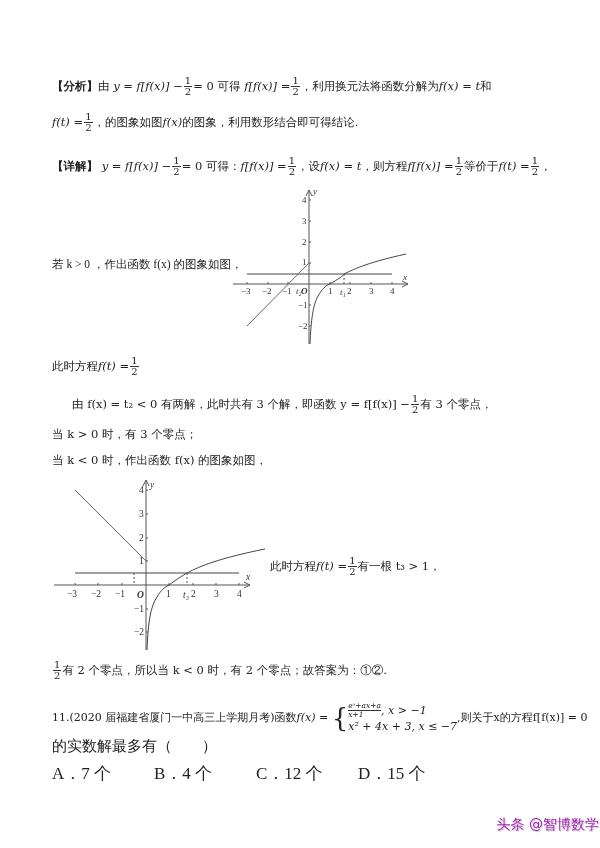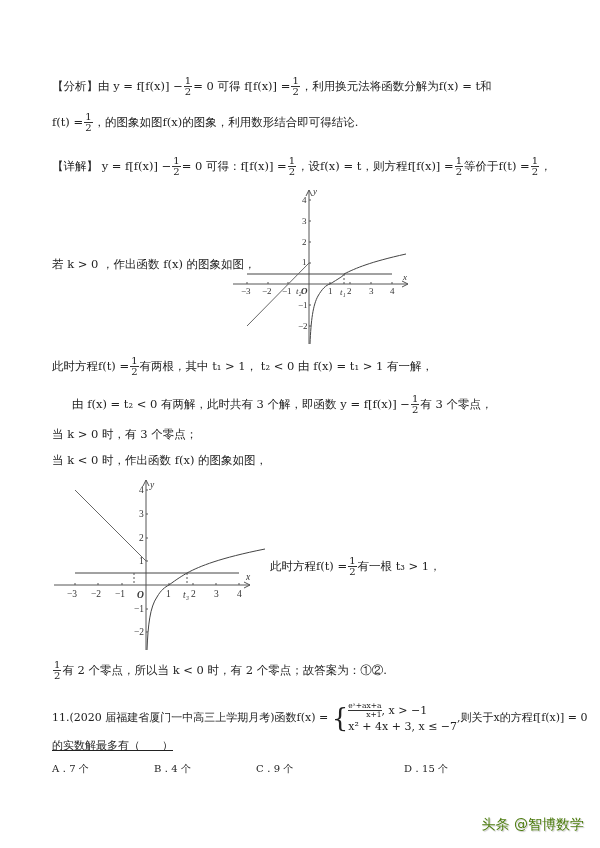--- a/index.html
+++ b/index.html
@@ -2,53 +2,53 @@
 <html><head>
 <meta charset="utf-8">
 <style>
   html, body { margin: 0; padding: 0; background: #ffffff; }
   body { width: 600px; height: 848px; position: relative; overflow: hidden;
          font-family: "DejaVu Serif", "Liberation Serif", serif; color: #222; }
   .line { position: absolute; left: 52px; font-size: 11.5px; white-space: nowrap; line-height: 16px; }
   .frac { display: inline-block; vertical-align: middle; text-align: center; font-size: 10px; line-height: 10px; margin: 0 1px; }
   .frac .num { display: block; border-bottom: 1px solid #333; padding: 0 1px; }
   .frac .den { display: block; padding: 0 1px; }
-  .it { }
-  .bold { font-weight: normal; }
+  .it { font-style: italic; }
+  .bold { font-weight: bold; }
   svg text { font-family: "Liberation Serif", serif; }
   .chart { position: absolute; }
-  .watermark { position: absolute; right: 16px; bottom: 14px; font-family: "DejaVu Sans", sans-serif;
-               font-size: 14px; color: #4d7c0f; text-shadow: 0 0 2px #fff, 1px 1px 1px #bbb; }
+  .watermark { position: absolute; right: 1px; bottom: 14px; font-family: "DejaVu Sans", sans-serif;
+               font-size: 14px; color: #a21caf; text-shadow: 0 0 2px #fff, 1px 1px 1px #bbb; }
   .piece { display: inline-block; vertical-align: middle; }
   .brace { font-size: 26px; vertical-align: middle; font-weight: 200; line-height: 26px; }
   .cases { display: inline-block; vertical-align: middle; font-size: 11px; line-height: 15px; }
-  .small-frac { display:inline-block; vertical-align: middle; text-align:right; font-size: 7.5px; line-height: 8px; }
+  .small-frac { display:inline-block; vertical-align: middle; text-align:left; font-size: 7.5px; line-height: 8px; }
   .small-frac .num { display:block; border-bottom: 1px solid #333; }
-  .opt { position: absolute; font-size: 10px; }
+  .opt { position: absolute; font-size: 17px; font-family: Liberation Serif, serif; }
 </style>
 </head>
 <body>
 
 <div class="line" style="top:76px;">
   <span class="bold">【分析】</span><span>由</span>
   <span class="it">y = f[f(x)] −</span><span class="frac"><span class="num">1</span><span class="den">2</span></span><span>= 0</span>
   <span>可得</span>
   <span class="it">f[f(x)] =</span><span class="frac"><span class="num">1</span><span class="den">2</span></span><span>，利用换元法将函数分解为</span><span class="it">f(x) = t</span><span>和</span>
 </div>
 <div class="line" style="top:112px;">
   <span class="it">f(t) =</span><span class="frac"><span class="num">1</span><span class="den">2</span></span><span>，的图象如图</span><span class="it">f(x)</span><span>的图象，利用数形结合即可得结论.</span>
 </div>
 
 <div class="line" style="top:156px;">
   <span class="bold">【详解】</span>
   <span class="it">y = f[f(x)] −</span><span class="frac"><span class="num">1</span><span class="den">2</span></span><span>= 0</span>
   <span>可得：</span><span class="it">f[f(x)] =</span><span class="frac"><span class="num">1</span><span class="den">2</span></span><span>，设</span><span class="it">f(x) = t</span><span>，则方程</span><span class="it">f[f(x)] =</span><span class="frac"><span class="num">1</span><span class="den">2</span></span><span>等价于</span><span class="it">f(t) =</span><span class="frac"><span class="num">1</span><span class="den">2</span></span><span>，</span>
 </div>
 
-<div class="line" style="top:256px;">若 k &gt; 0 ，作出函数 f(x) 的图象如图，</div>
+<div class="line" style="top:256px;font-family:Liberation Serif, serif;">若 k &gt; 0 ，作出函数 f(x) 的图象如图，</div>
 
 <svg class="chart" style="left:228px; top:186px;" width="195" height="160" viewBox="228 186 195 160">
   <g stroke="#555" fill="none" stroke-width="1">
     <line x1="233" y1="284" x2="408" y2="284"></line>
     <polyline points="402,281 408,284 402,287"></polyline>
     <line x1="309" y1="344" x2="309" y2="190"></line>
     <polyline points="306,196 309,190 312,196"></polyline>
 
     <line x1="247" y1="282" x2="247" y2="284"></line>
       <line x1="268" y1="282" x2="268" y2="284"></line>
@@ -87,21 +87,21 @@
     <text x="302" y="203">4</text>
       <text x="302" y="224">3</text>
       <text x="302" y="245">2</text>
       <text x="302" y="265">1</text>
     <text x="298" y="308">−1</text>
       <text x="298" y="329">−2</text>
   </g>
 </svg>
 
 <div class="line" style="top:356px;">
-  <span>此时方程</span><span class="it">f(t) =</span><span class="frac"><span class="num">1</span><span class="den">2</span></span><span>有两根，其中 t₁ &gt; 1， t₂ &lt; 0 由 f(x) = t₁ &gt; 1 有一解，</span>
+  <span>此时方程</span><span class="it">f(t) =</span><span class="frac"><span class="num">1</span><span class="den">2</span></span>
 </div>
 <div class="line" style="top:394px;margin-left:20px;">
   <span>由 f(x) = t₂ &lt; 0 有两解，此时共有 3 个解，即函数 y = f[f(x)] −</span><span class="frac"><span class="num">1</span><span class="den">2</span></span><span>有 3 个零点，</span>
 </div>
 <div class="line" style="top:426px;text-align:center;">当 k &gt; 0 时，有 3 个零点；</div>
 <div class="line" style="top:452px;">当 k &lt; 0 时，作出函数 f(x) 的图象如图，</div>
 
 <svg class="chart" style="left:50px; top:476px;" width="220" height="176" viewBox="50 476 220 176">
   <g stroke="#555" fill="none" stroke-width="1">
     <line x1="54" y1="585" x2="250" y2="585"></line>
@@ -158,20 +158,20 @@
 
 <div class="line" style="top:702px; font-size:11px;">
   <span>11.(2020 届福建省厦门一中高三上学期月考)函数</span><span class="it">f(x) =</span>
   <span class="piece">
     <span class="brace">{</span><span class="cases">
       <span style="display:block;"><span class="small-frac"><span class="num it">eˣ+ax+a</span><span class="den it">x+1</span></span><span class="it">, x &gt; −1</span></span>
       <span style="display:block;" class="it">x² + 4x + 3, x ≤ −7</span>
     </span>
   </span><span>,则关于x的方程f[f(x)] = 0</span>
 </div>
-<div class="line" style="top:738px; font-size:11px;text-decoration:underline;">的实数解最多有（　　）</div>
+<div class="line" style="top:738px; font-size:15px;">的实数解最多有（　　）</div>
 
 <div class="opt" style="left:52px; top:762px;">A．7 个</div>
 <div class="opt" style="left:154px; top:762px;">B．4 个</div>
-<div class="opt" style="left:256px; top:762px;">C．9 个</div>
-<div class="opt" style="left:358px; top:762px;margin-left:46px;">D．15 个</div>
+<div class="opt" style="left:256px; top:762px;">C．12 个</div>
+<div class="opt" style="left:358px; top:762px;">D．15 个</div>
 
 <div class="watermark">头条 @智博数学</div>
 
 </body></html>

